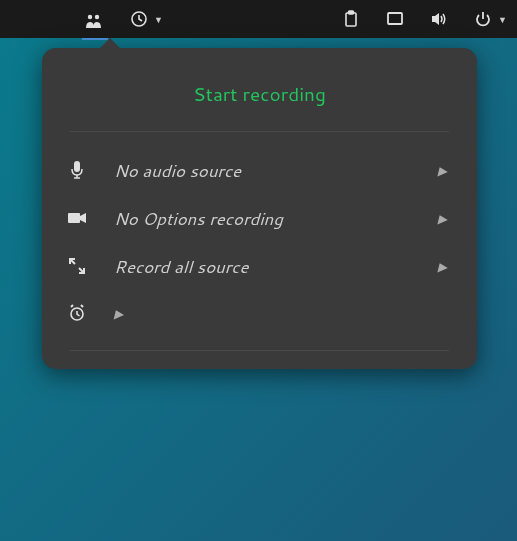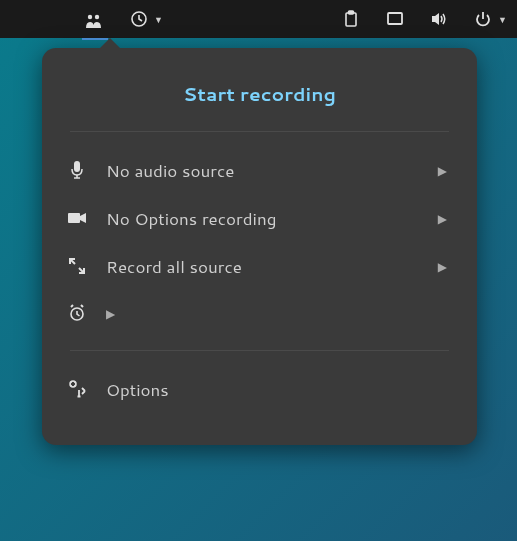--- a/index.html
+++ b/index.html
@@ -59,42 +59,43 @@
       position: absolute;
       top: -10px;
       left: 56px;
       width: 0;
       height: 0;
       border-left: 12px solid transparent;
       border-right: 12px solid transparent;
       border-bottom: 12px solid #3a3a3a;
     }
     .popover-title {
-      color: #7dd3fc;
+      color: #22c55e;
       font-size: 19px;
-      font-weight: 700;
+      font-weight: 400;
       text-align: center;
       padding: 8px 0 24px 0;
     }
     .separator {
       height: 1px;
       background: #4a4a4a;
       margin: 0 28px;
     }
     .menu-section {
       padding: 14px 0;
     }
     .menu-item {
       display: flex;
       align-items: center;
       padding: 12px 30px 12px 24px;
       color: #d0d0d0;
       font-size: 17px;
       cursor: pointer;
-      gap: 18px;
+      gap: 26px;
+      font-style: italic;
     }
     .menu-icon {
       width: 22px;
       height: 22px;
       display: flex;
       align-items: center;
       justify-content: center;
       flex-shrink: 0;
     }
     .menu-label {
@@ -211,26 +212,13 @@
           <path d="M9 7 L9 10 L11.5 12"></path>
           <path d="M3 3 L5 1 M15 3 L13 1" stroke-width="2"></path>
         </svg>
       </span>
       <span class="menu-chevron">▶</span>
     </div>
   </div>
 
   <div class="separator"></div>
 
-  <div class="menu-section">
-    <div class="menu-item">
-      <span class="menu-icon">
-        <svg width="20" height="18" viewBox="0 0 20 18" fill="#e0e0e0">
-          <circle cx="6" cy="4" r="3" fill="none" stroke="#e0e0e0" stroke-width="1.5"></circle>
-          <path d="M6 1 L6 2 M6 6 L6 7 M3 4 L4 4 M8 4 L9 4 M4 2 L4.7 2.7 M7.3 5.3 L8 6 M4 6 L4.7 5.3 M7.3 2.7 L8 2" stroke="#e0e0e0" stroke-width="1.3"></path>
-          <path d="M12 10 L12 17 M15 8 L18 11 M18 11 L15 14" stroke="#e0e0e0" stroke-width="1.8" fill="none"></path>
-          <rect x="10.5" y="15.5" width="3" height="2"></rect>
-        </svg>
-      </span>
-      <span class="menu-label">Options</span>
-    </div>
-  </div>
 </div>
 
 </body></html>

